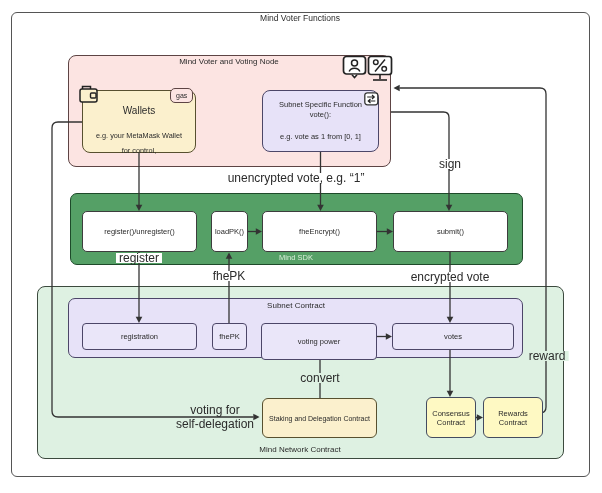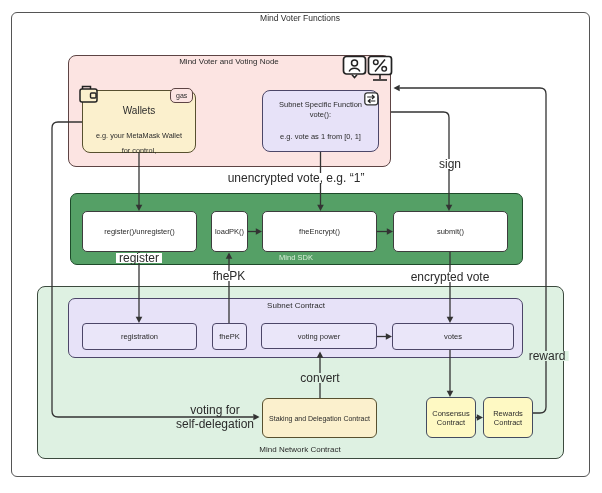--- a/index.html
+++ b/index.html
@@ -138,34 +138,34 @@
   <div class="node white" style="left:393px;top:211px;width:115px;height:41px;">
     <span>submit()</span>
   </div>
 
   <div class="node purple-sm" style="left:82px;top:323px;width:115px;height:27px;">
     <span>registration</span>
   </div>
   <div class="node purple-sm" style="left:212px;top:323px;width:35px;height:27px;">
     <span>fhePK</span>
   </div>
-  <div class="node purple-sm" style="left:261px;top:323px;width:116px;height:26px;">
+  <div class="node purple-sm" style="left:261px;top:323px;width:116px;height:37px;">
     <span>voting power</span>
   </div>
   <div class="node purple-sm" style="left:392px;top:323px;width:122px;height:27px;">
     <span>votes</span>
   </div>
 
   <div class="node yellow" style="left:262px;top:398px;width:115px;height:40px;border-radius:6px;font-size:7px;">
     <span>Staking and Delegation Contract</span>
   </div>
   <div class="node bluish" style="left:426px;top:397px;width:50px;height:41px;">
     <span>Consensus Contract</span>
   </div>
-  <div class="node bluish" style="left:483px;top:397px;width:50px;height:41px;">
+  <div class="node bluish" style="left:483px;top:397px;width:60px;height:41px;">
     <span>Rewards Contract</span>
   </div>
 
   <div class="elabel wbg" style="left:296px;top:173px;">unencrypted vote, e.g. “1”</div>
   <div class="elabel wbg" style="left:450px;top:159px;">sign</div>
   <div class="elabel wbg" style="left:139px;top:253px;">register</div>
   <div class="elabel wbg" style="left:229px;top:271px;">fhePK</div>
   <div class="elabel wbg" style="left:450px;top:272px;">encrypted vote</div>
   <div class="elabel gbg" style="left:320px;top:373px;">convert</div>
   <div class="elabel" style="left:215px;top:405px;">voting for</div>

